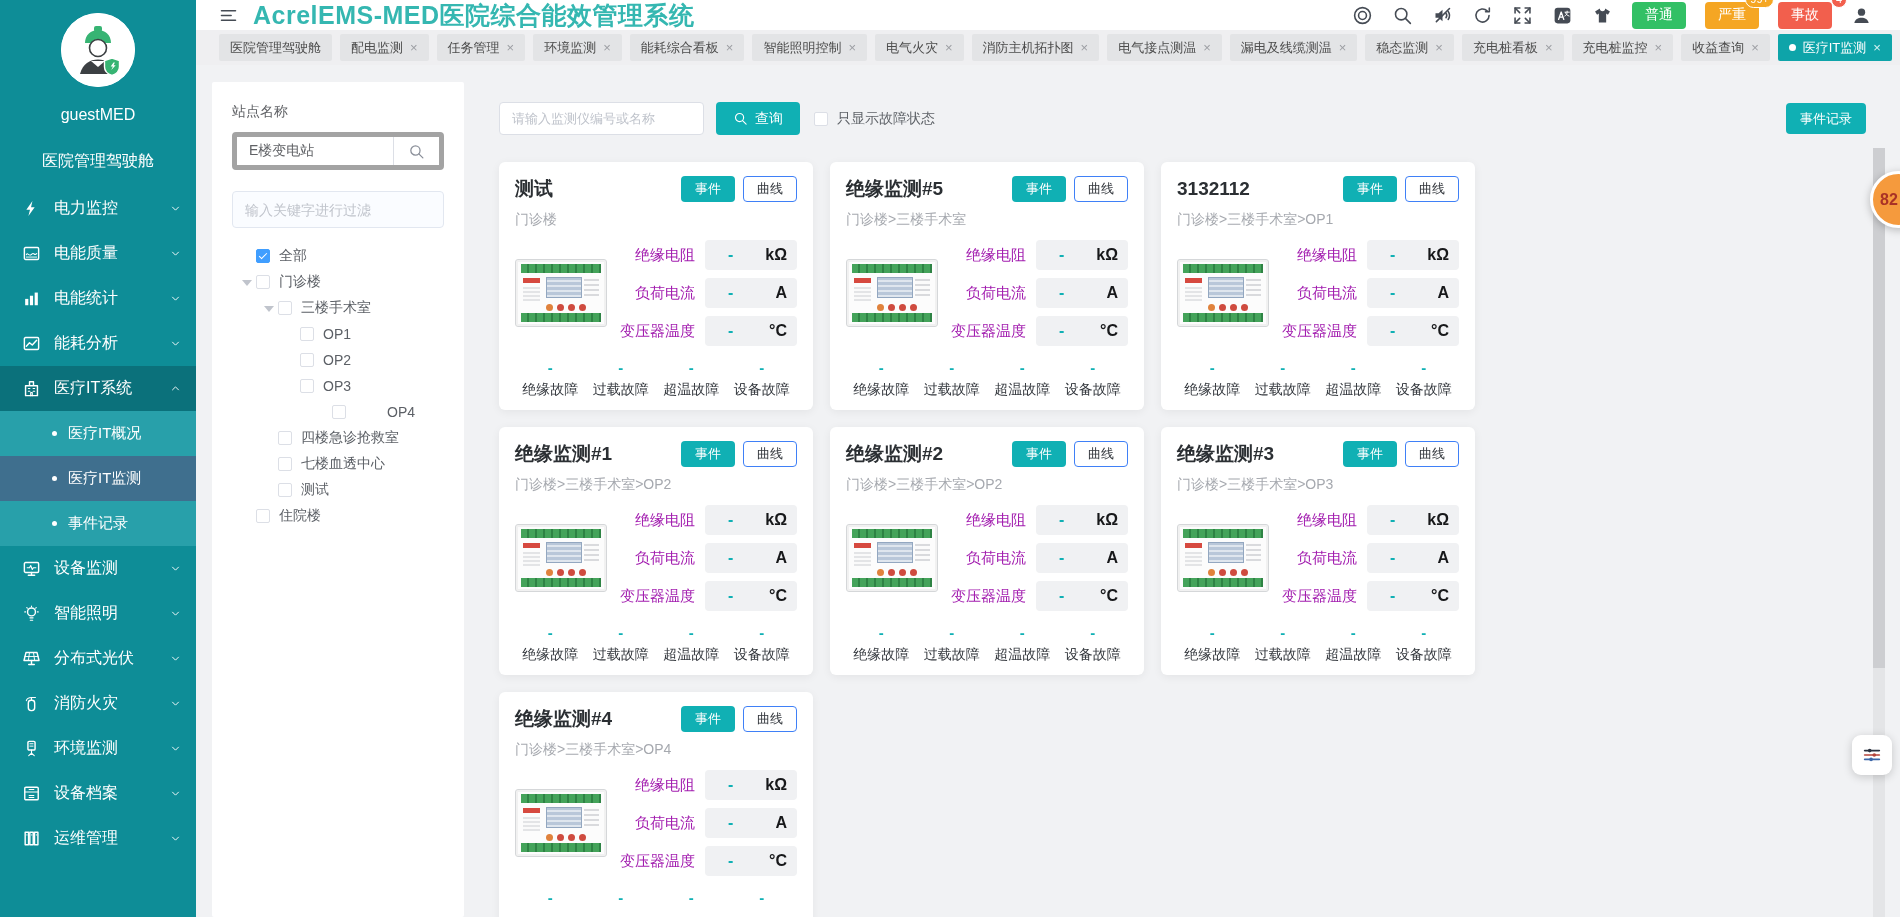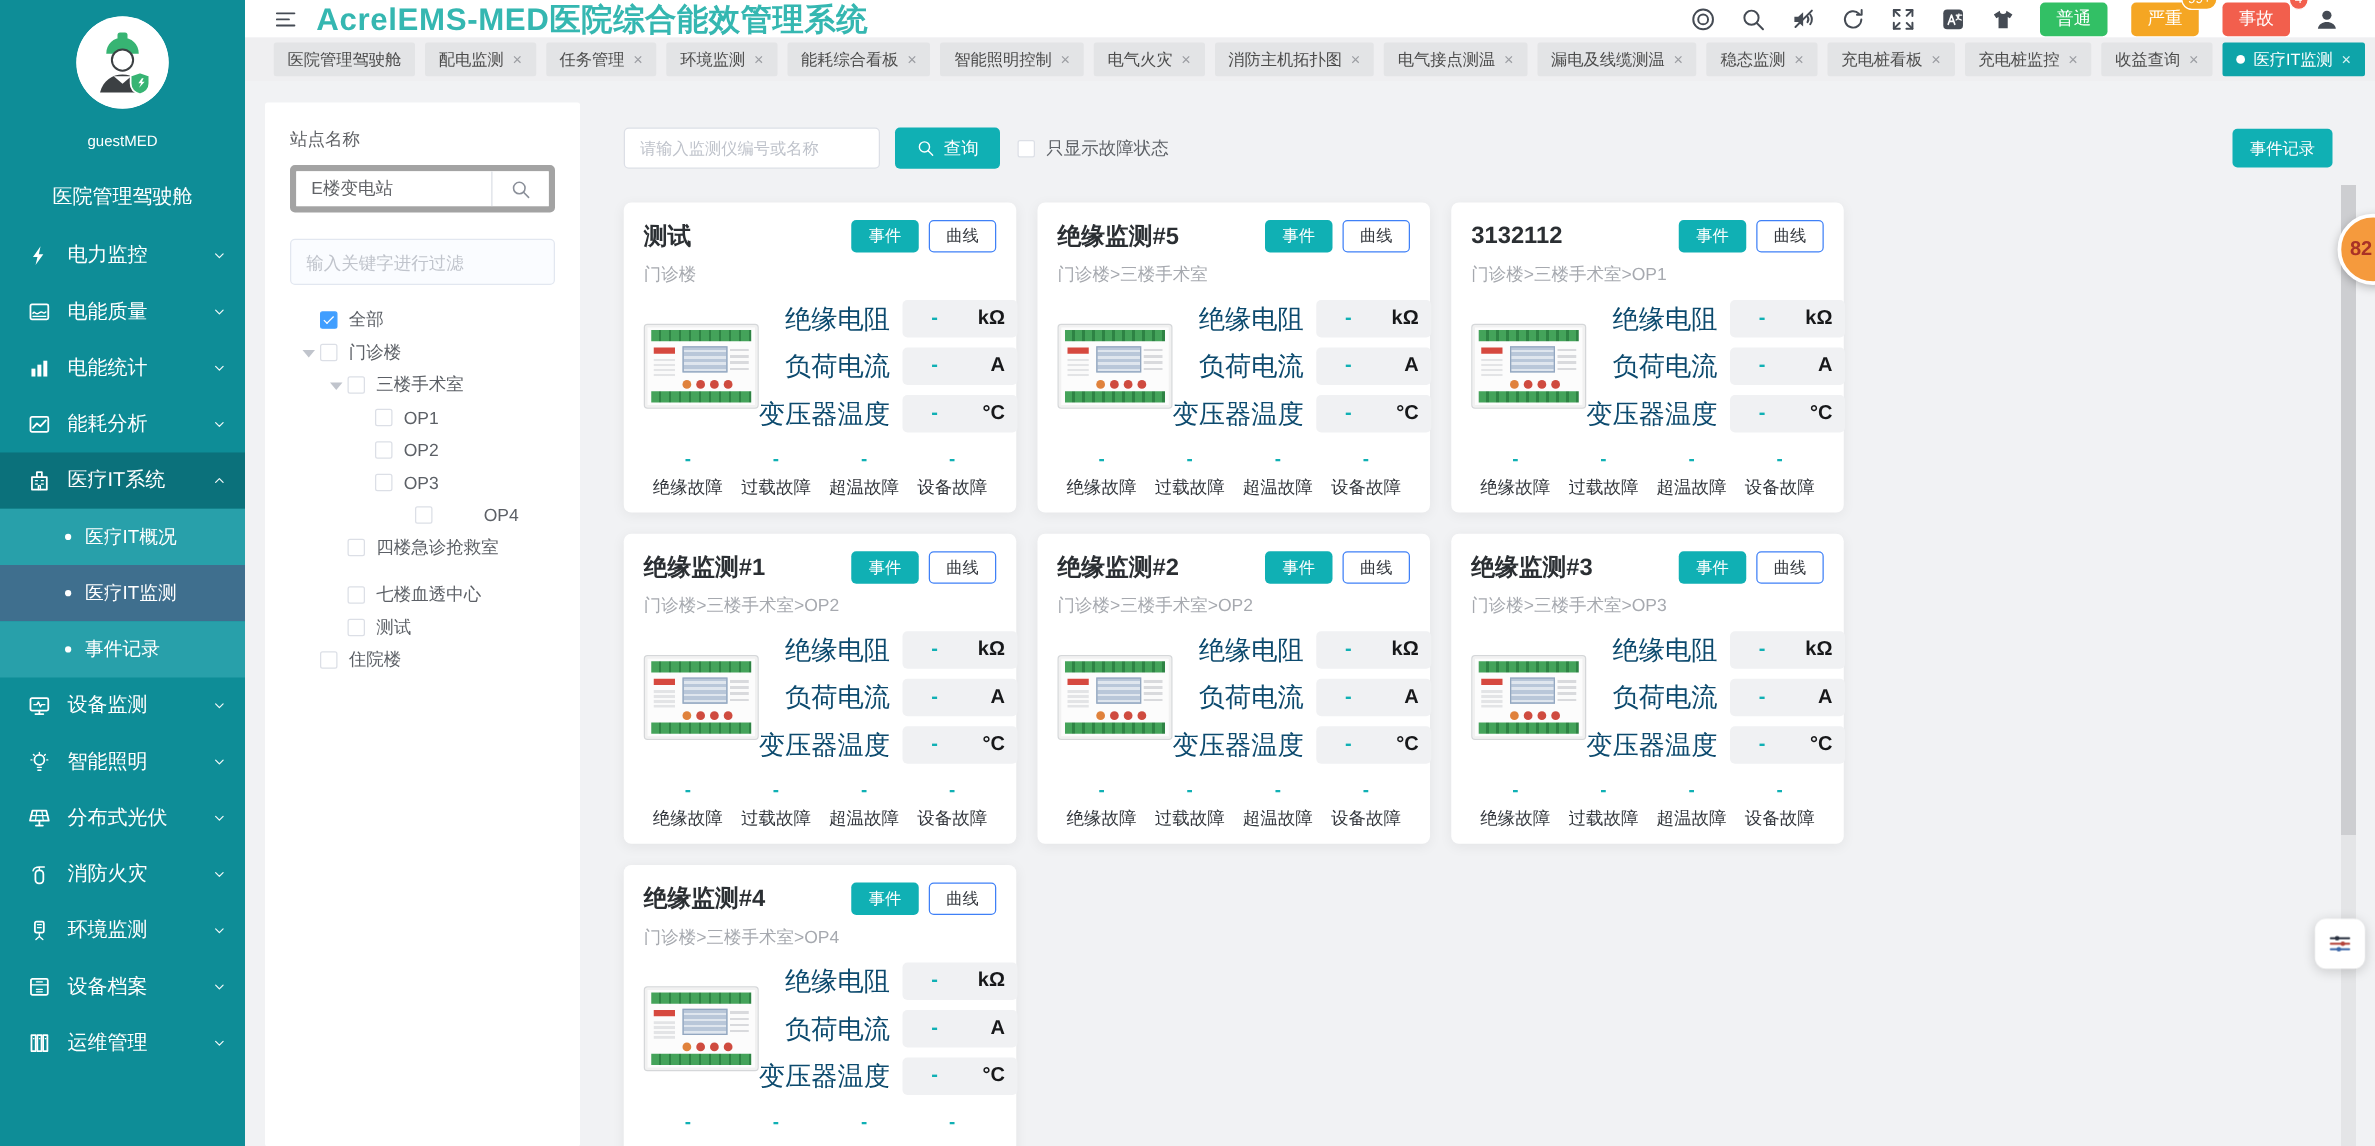--- a/index.html
+++ b/index.html
@@ -5,21 +5,21 @@
   *{box-sizing:border-box}
   html,body{margin:0;padding:0}
   body{width:1900px;height:917px;overflow:hidden;font-family:"Liberation Sans",sans-serif;background:#f1f2f4}
   .app{display:flex;width:1900px;height:917px;overflow:hidden}
 
   
   .sidebar{width:196px;flex:none;background:#0e8d97;color:#fff;display:flex;flex-direction:column;overflow:hidden}
   .avatar-wrap{display:flex;justify-content:center;padding-top:13px}
   .avatar{width:74px;height:74px;border-radius:50%;background:#fff;overflow:hidden}
   .avatar svg{width:100%;height:100%}
-  .username{text-align:center;margin-top:19px;font-size:12px}
+  .username{text-align:center;margin-top:19px;font-size:16px}
   .dash-item{text-align:center;margin-top:27px;font-size:16px;cursor:pointer}
   .menu{margin-top:14px;flex:1;display:flex;flex-direction:column}
   .menu-item{flex:none;height:45px;display:flex;align-items:center;padding:0 14px 0 22px;gap:13px;font-size:16px;cursor:pointer}
   .menu-item.expanded{background:#0b717b}
   .micon{width:19px;height:19px;display:inline-flex;color:#fff}
   .micon svg{width:100%;height:100%}
   .chev{margin-left:auto;width:13px;height:13px;display:inline-flex;opacity:.95}
   .chev svg{width:100%;height:100%}
   .submenu-item{flex:none;height:45px;background:#28a0aa;display:flex;align-items:center;padding-left:52px;font-size:15px;cursor:pointer}
   .submenu-item::before{content:"";width:5px;height:5px;border-radius:50%;background:#fff;margin-right:11px;flex:none}
@@ -75,21 +75,21 @@
   .cards{margin-top:27px;width:976px;display:flex;flex-wrap:wrap;gap:17px}
   .card{width:314px;height:248px;background:#fff;border-radius:6px;box-shadow:0 2px 10px rgba(0,0,0,.06);padding:14px 16px 12px}
   .card-head{display:flex;align-items:center}
   .card-title{font-size:19px;font-weight:700;color:#2b2f33;white-space:nowrap}
   .btn-event{margin-left:auto;width:54px;height:26px;background:#10b0b4;color:#fff;border:none;border-radius:4px;font-size:13px;font-family:inherit;cursor:pointer;flex:none}
   .btn-curve{margin-left:8px;width:54px;height:26px;background:#fff;color:#33373d;border:1px solid #3f80f7;border-radius:4px;font-size:13px;font-family:inherit;cursor:pointer;flex:none}
   .card-loc{margin-top:9px;font-size:14px;color:#a6a9af;white-space:nowrap}
   .card-mid{margin-top:11px;display:flex;align-items:center}
   .metrics{margin-left:auto;display:flex;flex-direction:column;gap:8px}
   .mrow{display:flex;align-items:center;justify-content:flex-end;gap:10px}
-  .mlabel{font-size:21px;color:#0c4a6e;white-space:nowrap}
+  .mlabel{font-size:15px;color:#a21caf;white-space:nowrap}
   .mpill{width:92px;height:30px;background:#f0f1f3;border-radius:4px;display:flex;align-items:center;padding:0 10px;flex:none}
   .mdash{color:#10b0b4;font-weight:700;font-style:normal;margin-left:13px}
   .munit{margin-left:auto;font-size:16px;font-weight:700;color:#17181a}
   .card-faults{margin-top:13px;display:flex}
   .fcol{flex:1;text-align:center}
   .fdash{color:#10b0b4;font-weight:700;font-size:15px}
   .flabel{margin-top:5px;font-size:14px;color:#33373d;white-space:nowrap}
 
   
   .device{flex:none;width:92px;height:68px;position:relative;background:#fcfcfc;border:1px solid #d5d7d9;border-radius:3px;box-shadow:inset 0 0 0 2px #f1f1f1}
@@ -495,21 +495,21 @@
             <div class="tnode" style="padding-left: 50px; gap: 32px;">
               <span class="caret"></span>
               <span class="cbx"></span>
               <span class="tlabel">OP4</span>
             </div>
             <div class="tnode" style="padding-left: 28px;">
               <span class="caret"></span>
               <span class="cbx"></span>
               <span class="tlabel">四楼急诊抢救室</span>
             </div>
-            <div class="tnode" style="padding-left: 28px; margin-top: 12px;">
+            <div class="tnode" style="padding-left: 28px;">
               <span class="caret"></span>
               <span class="cbx"></span>
               <span class="tlabel">七楼血透中心</span>
             </div>
             <div class="tnode" style="padding-left: 28px;">
               <span class="caret"></span>
               <span class="cbx"></span>
               <span class="tlabel">测试</span>
             </div>
             <div class="tnode" style="padding-left: 6px;">

